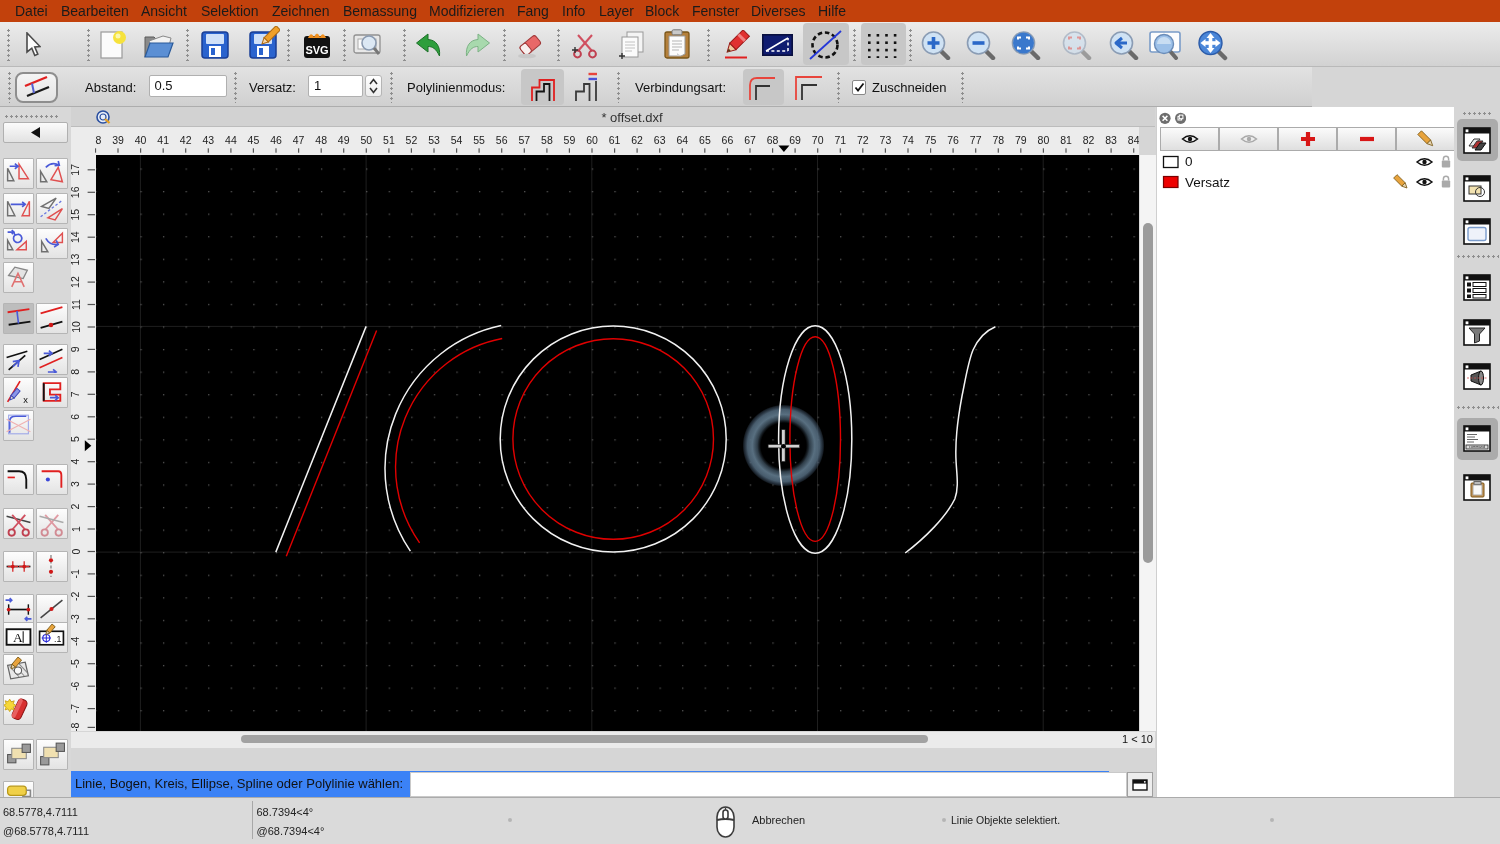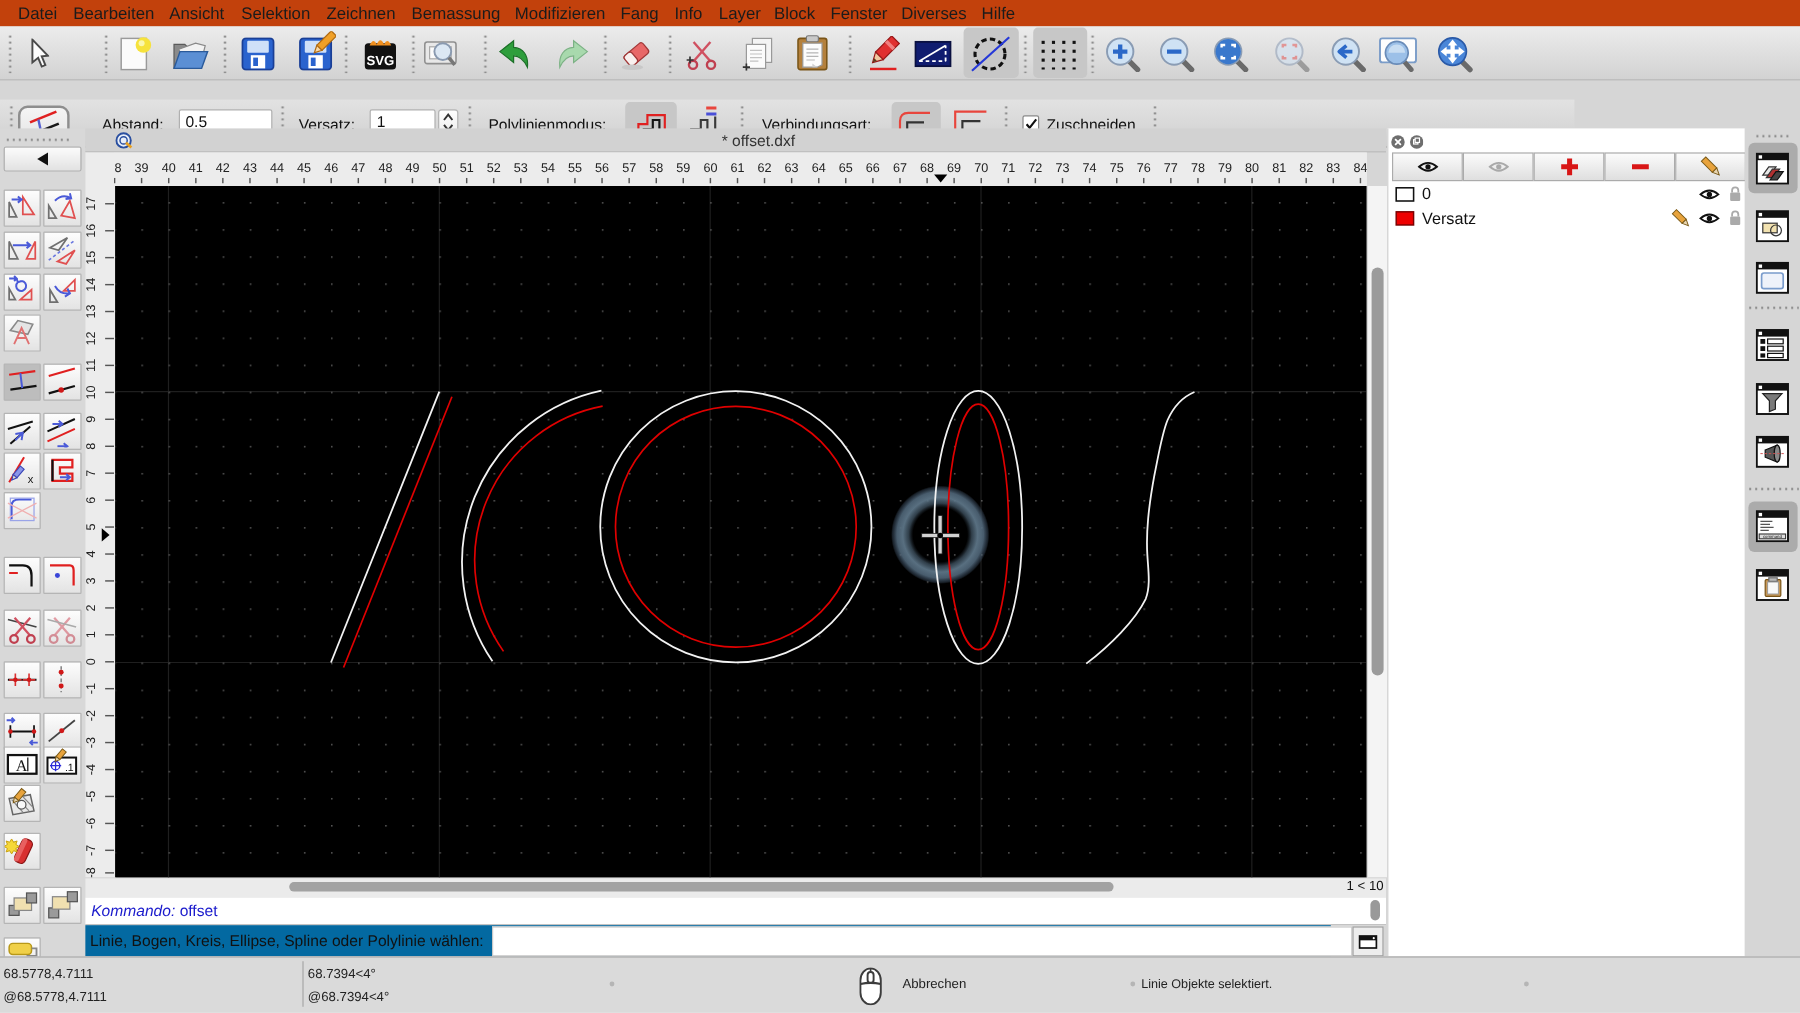--- a/index.html
+++ b/index.html
@@ -1,34 +1,34 @@
 <!DOCTYPE html>
 <html><head><meta charset="utf-8"><style>
 html,body{margin:0;padding:0}
 #root{position:relative;width:1500px;height:844px;overflow:hidden;background:#d6d6d6;
  font-family:"Liberation Sans",sans-serif;-webkit-font-smoothing:antialiased}
 #root *{box-sizing:border-box}
 .abs{position:absolute}
 .menubar{left:0;top:0;width:1500px;height:22px;background:#c2410c;color:#1b1b1b;font-size:14px}
 .menubar span{position:absolute;top:3px;white-space:nowrap}
 .tb1{left:0;top:22px;width:1500px;height:45px;background:linear-gradient(#ececec,#d2d2d2);border-bottom:1px solid #b9b9b9}
-.tb2{left:0;top:83px;width:1312px;height:40px;background:linear-gradient(#e2e2e2,#d0d0d0);border-bottom:1px solid #adadad}
+.tb2{left:0;top:67px;width:1312px;height:40px;background:linear-gradient(#e2e2e2,#d0d0d0);border-bottom:1px solid #adadad}
 .vdots{width:3px;background-image:radial-gradient(circle,#8e8e8e 1px,transparent 1.3px);background-size:3px 5px;background-position:center top}
 .hdots{height:3px;background-image:radial-gradient(circle,#8e8e8e 1px,transparent 1.3px);background-size:5px 3px}
 .pressed{background:#c7c7c7;border-radius:4px}
 .lbl{position:absolute;font-size:13px;color:#111;white-space:nowrap}
 .field{position:absolute;background:#fff;border:1px solid #b0b0b0;border-radius:2px;font-size:13px;color:#111;padding:2px 5px}
 .titlebar{left:70.8px;top:107px;width:1084.7px;height:19.6px;background:#d2d2d2;border-bottom:1px solid #bcbcbc}
 .hruler{left:94.5px;top:126.6px;width:1044.5px;height:28.2px;background:#ececec;overflow:hidden}
 .vruler{left:70.8px;top:154.8px;width:24.9px;height:576.7px;background:#ececec;overflow:hidden}
 .canvas{left:95.7px;top:154.8px;width:1043.3px;height:576.7px;background:#000;overflow:hidden}
 .vscroll{left:1139px;top:154.8px;width:16.5px;height:576.7px;background:#f4f4f4;border-left:1px solid #d9d9d9}
 .zoomrow{left:70.8px;top:731.5px;width:1084.7px;height:16.5px;background:#ebebeb}
 .cmdrow{left:70.8px;top:748px;width:1084.7px;height:22.5px;background:#fff;border-bottom:1px solid #c3c3c3}
-.inputrow{left:70.8px;top:770.5px;width:1038px;height:26.5px;background:#0369a1}
+.inputrow{left:70.8px;top:770.5px;width:1038px;height:26.5px;background:#3b82f6}
 .statusbar{left:0;top:797px;width:1500px;height:47px;background:#dadada;border-top:1px solid #ababab;font-size:11px;color:#222}
 .lpanel{left:1155.5px;top:107px;width:298.7px;height:690px;background:#fff;border-left:1px solid #cfcfcf}
 .ltitle{left:0;top:1.8px;width:297.7px;height:17.7px;background:#d4d4d4;border-bottom:1px solid #bbb;text-align:center;font-size:13px;color:#222}
 .lbtn{position:absolute;top:19.5px;height:24px;background:linear-gradient(#fbfbfb,#dfdfdf);border:1px solid #ababab}
 .sidebar{left:1454.2px;top:107px;width:45.8px;height:690px;background:#d6d6d6}
 .ltool{left:0;top:107px;width:70.8px;height:695px;background:#d8d8d8}
 .cell{position:absolute;width:31.5px;height:31px;background:linear-gradient(#fdfdfd,#e3e3e3);border:1px solid #b5b5b5;border-radius:1px}
 svg{display:block}
 .ico{position:absolute}
 </style></head><body>
@@ -514,24 +514,20 @@
         <circle cx="687.5" cy="291.2" r="2.3" fill="#000"></circle>
       </svg>
     </div>
 <div class="abs vscroll">
       <div class="abs" style="left:3px;top:67.9px;width:9.5px;height:340px;background:#9b9b9b;border-radius:5px"></div>
     </div>
 <div class="abs zoomrow">
 <div class="abs" style="left:170.2px;top:3px;width:687px;height:8px;background:#a2a2a2;border-radius:4px"></div>
 <div class="abs" style="right:2.5px;top:1.5px;font-size:11px;color:#111">1 &lt; 10</div>
 </div>
-<div class="abs cmdrow">
-      <div style="position:absolute;left:5.2px;top:3px;font-size:13px;color:#1a1acc"><i>Kommando:</i> offset</div>
-<div class="abs" style="left:1071.2px;top:1.5px;width:8.5px;height:17px;background:#999;border-radius:4px"></div>
-    </div>
 <div class="abs inputrow">
       <div style="position:absolute;left:4.2px;top:5px;font-size:13px;color:#111">Linie, Bogen, Kreis, Ellipse, Spline oder Polylinie wählen:</div>
 <div class="abs" style="left:339.2px;top:1px;width:717.5px;height:25.5px;background:#fff;border:1px solid #c9c9c9"></div>
 <div class="abs" style="left:1056.7px;top:1.2px;width:25.8px;height:25.3px;background:#ededed;border:1px solid #9f9f9f">
 <svg width="24" height="24" viewBox="0 0 24 24">
           <rect x="5" y="7" width="14" height="10" fill="#fff" stroke="#111" stroke-width="1.4"></rect>
           <rect x="5" y="7" width="14" height="3.6" fill="#111"></rect>
           <circle cx="16.8" cy="8.8" r="0.9" fill="#fff"></circle>
         </svg>
       </div>

